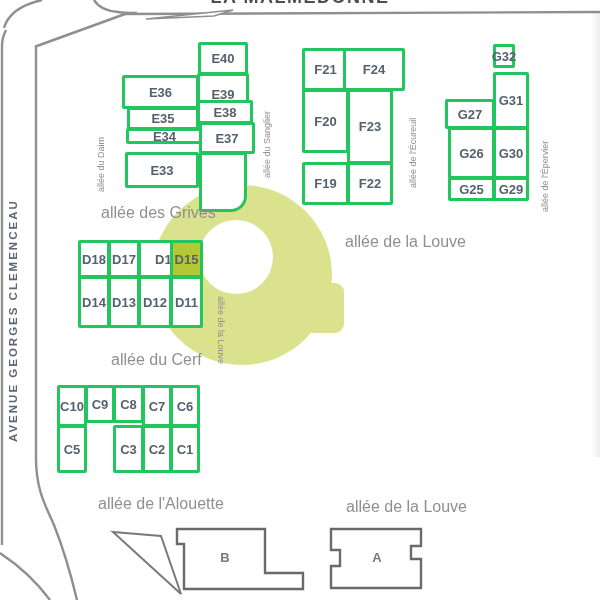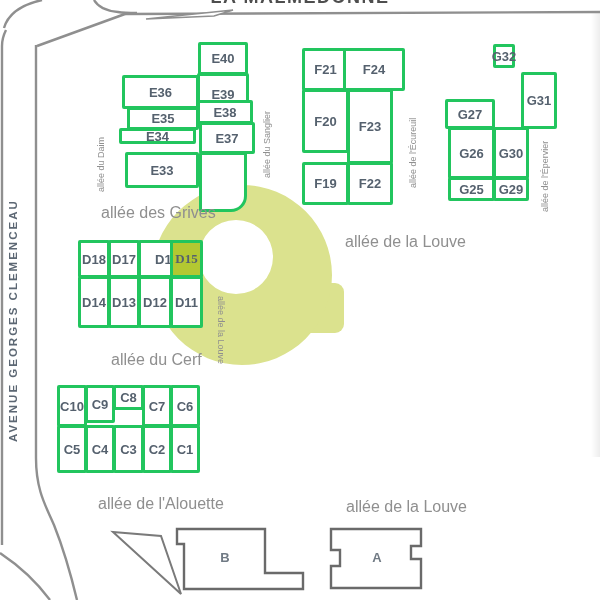--- a/index.html
+++ b/index.html
@@ -5,21 +5,21 @@
   html,body{margin:0;padding:0;background:#fff;}
   #stage{position:relative;width:600px;height:600px;overflow:hidden;background:#fff;
          font-family:"Liberation Sans",sans-serif;}
   
   .page-title{position:absolute;top:-13px;left:0;width:600px;text-align:center;
               font-size:18px;font-weight:bold;color:#4e4e4e;letter-spacing:1.5px;z-index:4;}
   svg.layer{position:absolute;left:0;top:0;z-index:1;}
   .cell{position:absolute;box-sizing:border-box;border:3px solid #22c55e;background:#fff;
         display:flex;align-items:center;justify-content:center;
         font-size:13px;font-weight:bold;color:#55616e;z-index:2;border-radius:2px;}
-  .cell.sel{background:#b3c832;font-family:Liberation Serif, serif;}
+  .cell.sel{background:#b3c832;}
   .cell.annex{border-bottom-right-radius:16px;}
   .street{position:absolute;color:#8f8f8f;font-size:16px;z-index:3;white-space:nowrap;}
   .v-up{writing-mode:vertical-rl;transform:rotate(180deg);}
   .v-down{writing-mode:vertical-rl;}
   .avenue{position:absolute;left:7px;top:132px;height:310px;z-index:3;
           writing-mode:vertical-rl;transform:rotate(180deg);
           font-size:11.5px;font-weight:bold;letter-spacing:2px;color:#5c6773;
           display:flex;align-items:center;white-space:nowrap;}
   .bldg-label{position:absolute;z-index:3;font-size:13px;font-weight:bold;color:#707a84;}
   .edge-shade{position:absolute;right:0;top:12px;width:9px;height:445px;z-index:0;
@@ -57,59 +57,58 @@
     <polygon points="113,532 161,536 181,594" stroke="#7a7a7a" stroke-width="2" fill="#ffffff"></polygon>
 
     <g stroke="#6a6a6a" stroke-width="2.4" fill="#ffffff">
       <path d="M177,529 L265,529 L265,573 L303,573 L303,589 L184,589 L184,544 L177,544 Z"></path>
       <path d="M331,529 L421,529 L421,546 L411,546 L411,559 L421,559 L421,588 L331,588 L331,566 L340,566 L340,550 L331,550 Z"></path>
     </g>
   </svg>
 
   <div class="cell" style="left:122px;top:75px;width:77px;height:34px">E36</div>
   <div class="cell" style="left:127px;top:107px;width:72px;height:23px">E35</div>
-  <div class="cell" style="left:119px;top:128px;width:77px;height:16px">E34</div>
+  <div class="cell" style="left:126px;top:128px;width:77px;height:16px">E34</div>
   <div class="cell" style="left:125px;top:152px;width:74px;height:36px">E33</div>
   <div class="cell" style="left:198px;top:42px;width:50px;height:33px">E40</div>
   <div class="cell" style="left:197px;top:73px;width:52px;height:43px">E39</div>
   <div class="cell" style="left:197px;top:100px;width:56px;height:24px">E38</div>
   <div class="cell" style="left:199px;top:122px;width:56px;height:32px">E37</div>
   <div class="cell annex" style="left:199px;top:152px;width:48px;height:60px"></div>
 
   <div class="cell" style="left:302px;top:48px;width:47px;height:43px">F21</div>
   <div class="cell" style="left:343px;top:48px;width:62px;height:43px">F24</div>
   <div class="cell" style="left:302px;top:89px;width:47px;height:64px">F20</div>
   <div class="cell" style="left:347px;top:89px;width:46px;height:75px">F23</div>
   <div class="cell" style="left:302px;top:162px;width:47px;height:43px">F19</div>
   <div class="cell" style="left:347px;top:162px;width:46px;height:43px">F22</div>
 
   <div class="cell" style="left:445px;top:99px;width:50px;height:30px">G27</div>
   <div class="cell" style="left:448px;top:127px;width:47px;height:52px">G26</div>
   <div class="cell" style="left:448px;top:177px;width:47px;height:24px">G25</div>
   <div class="cell" style="left:493px;top:44px;width:22px;height:24px">G32</div>
-  <div class="cell" style="left:521px;top:72px;width:36px;height:57px">G31</div>
+  <div class="cell" style="left:493px;top:72px;width:36px;height:57px">G31</div>
   <div class="cell" style="left:493px;top:127px;width:36px;height:52px">G30</div>
   <div class="cell" style="left:493px;top:177px;width:36px;height:24px">G29</div>
 
   <div class="cell" style="left:78px;top:240px;width:32px;height:38px">D18</div>
   <div class="cell" style="left:108px;top:240px;width:32px;height:38px">D17</div>
   <div class="cell" style="left:138px;top:240px;width:58px;height:38px">D16</div>
   <div class="cell sel" style="left:170px;top:240px;width:33px;height:38px">D15</div>
   <div class="cell" style="left:78px;top:276px;width:32px;height:52px">D14</div>
   <div class="cell" style="left:108px;top:276px;width:32px;height:52px">D13</div>
   <div class="cell" style="left:138px;top:276px;width:34px;height:52px">D12</div>
   <div class="cell" style="left:170px;top:276px;width:33px;height:52px">D11</div>
 
   <div class="cell" style="left:57px;top:385px;width:30px;height:42px">C10</div>
   <div class="cell" style="left:85px;top:385px;width:30px;height:38px">C9</div>
-  <div class="cell" style="left:113px;top:385px;width:31px;height:25px">C8</div>
+  <div class="cell" style="left:113px;top:385px;width:31px;height:38px">C8</div>
   <div class="cell" style="left:142px;top:385px;width:30px;height:42px">C7</div>
   <div class="cell" style="left:170px;top:385px;width:30px;height:42px">C6</div>
   <div class="cell" style="left:57px;top:425px;width:30px;height:48px">C5</div>
-  <div class="cell" style="left:85px;top:425px;width:30px;height:48px">C4</div>
   <div class="cell" style="left:113px;top:425px;width:31px;height:48px">C3</div>
   <div class="cell" style="left:142px;top:425px;width:30px;height:48px">C2</div>
   <div class="cell" style="left:170px;top:425px;width:30px;height:48px">C1</div>
 
   <div class="bldg-label" style="left:337px;top:550px;width:80px;text-align:center">A</div>
   <div class="bldg-label" style="left:195px;top:550px;width:60px;text-align:center">B</div>
 
   <div class="avenue">AVENUE GEORGES CLEMENCEAU</div>
 
   <div class="street v-up" style="left:96px;top:112px;height:80px;font-size:9px">allée du Daim</div>

